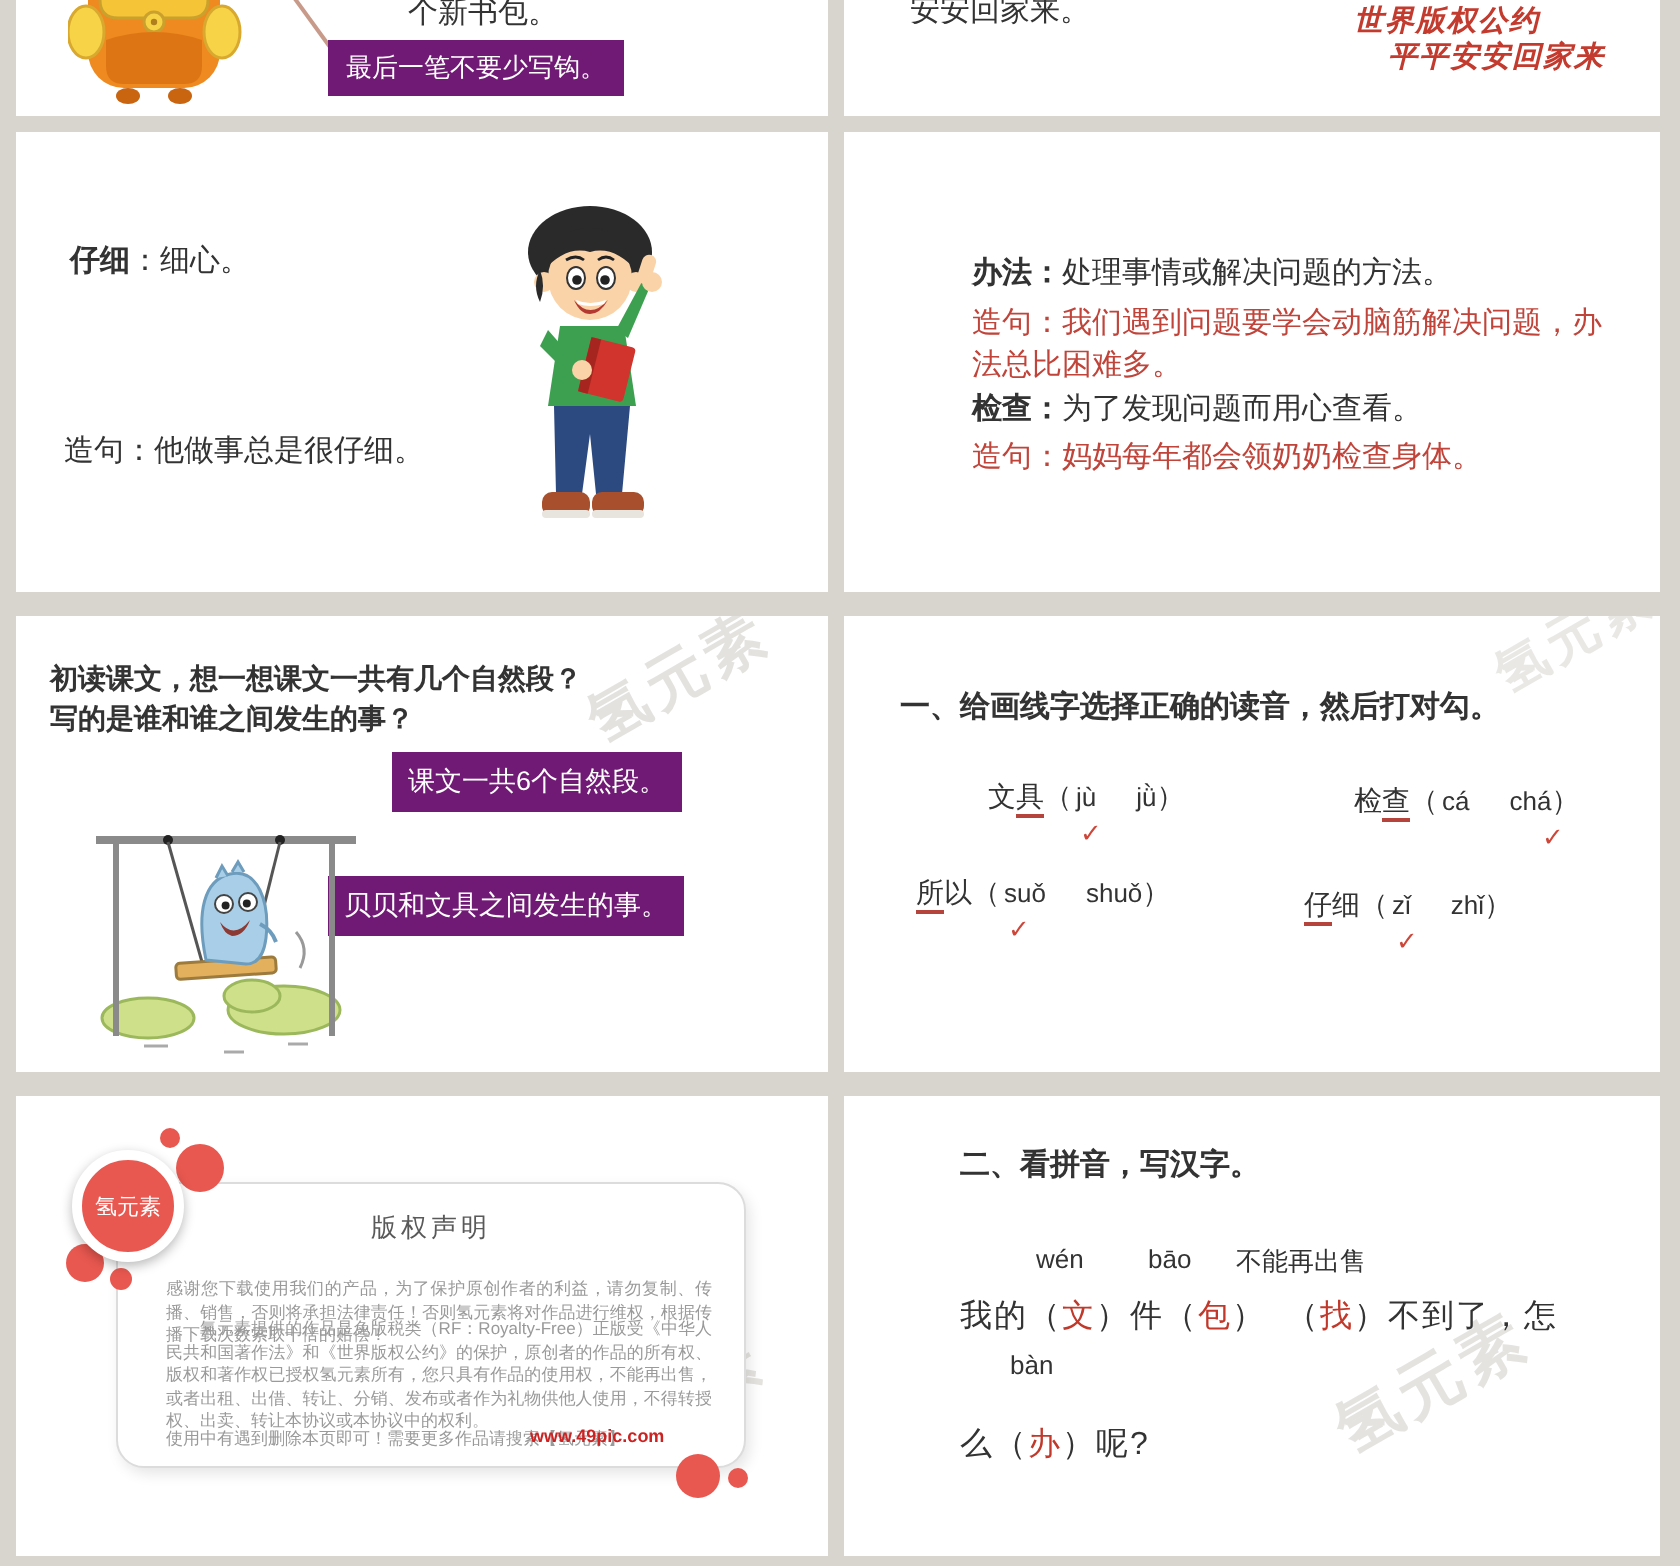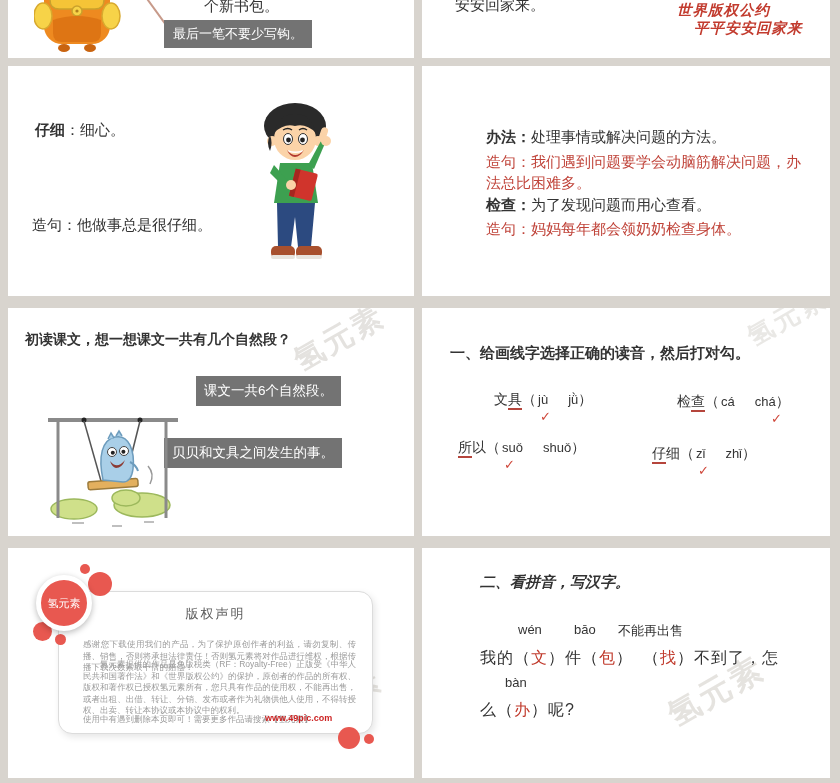--- a/index.html
+++ b/index.html
@@ -7,21 +7,21 @@
           font-family:"Liberation Sans","DejaVu Sans",sans-serif;color:#333;}
   .slide{position:absolute;background:#fff;overflow:hidden;}
   .colL{left:8px;width:406px;}
   .colR{left:422px;width:408px;}
   .r1{top:0;height:58px;}
   .r2{top:66px;height:230px;}
   .r3{top:308px;height:228px;}
   .r4{top:548px;height:230px;}
   .abs{position:absolute;}
   .zh15{font-size:15px;color:#333;white-space:nowrap;}
-  .redbox{background:#737373;color:#fff;white-space:nowrap;}
+  .redbox{background:#701a75;color:#fff;white-space:nowrap;}
   .redtxt{color:#c0443a;}
   .bold{font-weight:bold;}
   .wm{position:absolute;font-weight:bold;color:#b9b4ac;opacity:.38;letter-spacing:3px;
       transform:rotate(-30deg);white-space:nowrap;pointer-events:none;}
   
   .pointer-line{left:136px;top:-4px;width:2px;height:36px;background:#c79a8a;
                 transform:rotate(-36deg);transform-origin:top center;}
   .s1l-caption{left:196px;top:-3px;}
   .s1l-tip{left:156px;top:20px;font-size:13px;padding:5px 9px;}
   
@@ -70,27 +70,27 @@
   .card-title{position:absolute;left:0;right:0;top:13px;text-align:center;color:#595959;
               font-size:13px;letter-spacing:2px;}
   .cp{position:absolute;left:24px;right:16px;font-size:8.5px;color:#9a9a9a;line-height:11.5px;
       text-align:justify;}
   .cp1{top:35px;margin-top:12px;}
   .cp2{top:67px;text-indent:2em;}
   .card-footer{position:absolute;left:24px;top:122px;font-size:8.5px;color:#9a9a9a;white-space:nowrap;}
   .card-site{position:absolute;left:206px;top:121px;font-size:9px;color:#cc2222;font-weight:bold;}
   .wm-s4l{left:288px;top:135px;font-size:27px;opacity:.5;color:#ccc8c1;}
   
-  .s4r-title{left:58px;top:25px;font-weight:bold;font-size:15px;font-style:italic;}
+  .s4r-title{left:58px;top:25px;font-weight:bold;font-size:15px;}
   .s4r-py{position:absolute;font-size:13px;color:#333;top:74px;}
   .s4r-py1{left:96px;} .s4r-py2{left:152px;} .s4r-py3{left:196px;}
   .s4r-main{position:absolute;left:58px;font-size:16px;color:#333;white-space:nowrap;letter-spacing:1px;}
   .s4r-m1{top:100px;}
   .s4r-py4{left:83px;top:127px;}
-  .s4r-m2{top:152px;text-align:right;}
+  .s4r-m2{top:164px;text-align:right;}
   .ansred{color:#c0392b;}
   .gap3{margin-left:10px;}
   .wm-s4r{left:242px;top:122px;font-size:32px;opacity:.5;color:#ccc8c1;}
   svg{display:block;}
 </style>
 </head>
 <body>
 
 <div class="canvas">
 
@@ -165,20 +165,21 @@
     <div class="abs s2r-l s2r-l1"><span class="bold">办法：</span><span>处理事情或解决问题的方法。</span></div>
     <div class="abs s2r-l s2r-l2 redtxt"><span>造句：</span><span>我们遇到问题要学会动脑筋解决问题，办法总比困难多。</span></div>
     <div class="abs s2r-l s2r-l3"><span class="bold">检查：</span><span>为了发现问题而用心查看。</span></div>
     <div class="abs s2r-l s2r-l4 redtxt"><span>造句：</span><span>妈妈每年都会领奶奶检查身体。</span></div>
   </section>
 
   <section class="slide colL r3">
     <div class="wm wm-s3l">氢元素</div>
     <div class="abs s3l-q">
       <div>初读课文，想一想课文一共有几个自然段？</div>
+      <div>写的是谁和谁之间发生的事？</div>
     </div>
     <div class="abs redbox s3l-a1">课文一共6个自然段。</div>
     <div class="abs redbox s3l-a2">贝贝和文具之间发生的事。</div>
     <div class="abs" style="left:36px;top:96px;">
       <svg width="142" height="128" viewBox="0 0 142 128">
         <ellipse cx="30" cy="105" rx="23" ry="10" fill="#cfe08a" stroke="#9cb85c" stroke-width="1.5"></ellipse>
         <ellipse cx="98" cy="101" rx="28" ry="12" fill="#cfe08a" stroke="#9cb85c" stroke-width="1.5"></ellipse>
         <ellipse cx="82" cy="94" rx="14" ry="8" fill="#cfe08a" stroke="#9cb85c" stroke-width="1.5"></ellipse>
         <line x1="14" y1="16" x2="14" y2="114" stroke="#8a8a8a" stroke-width="3"></line>
         <line x1="122" y1="16" x2="122" y2="114" stroke="#8a8a8a" stroke-width="3"></line>

